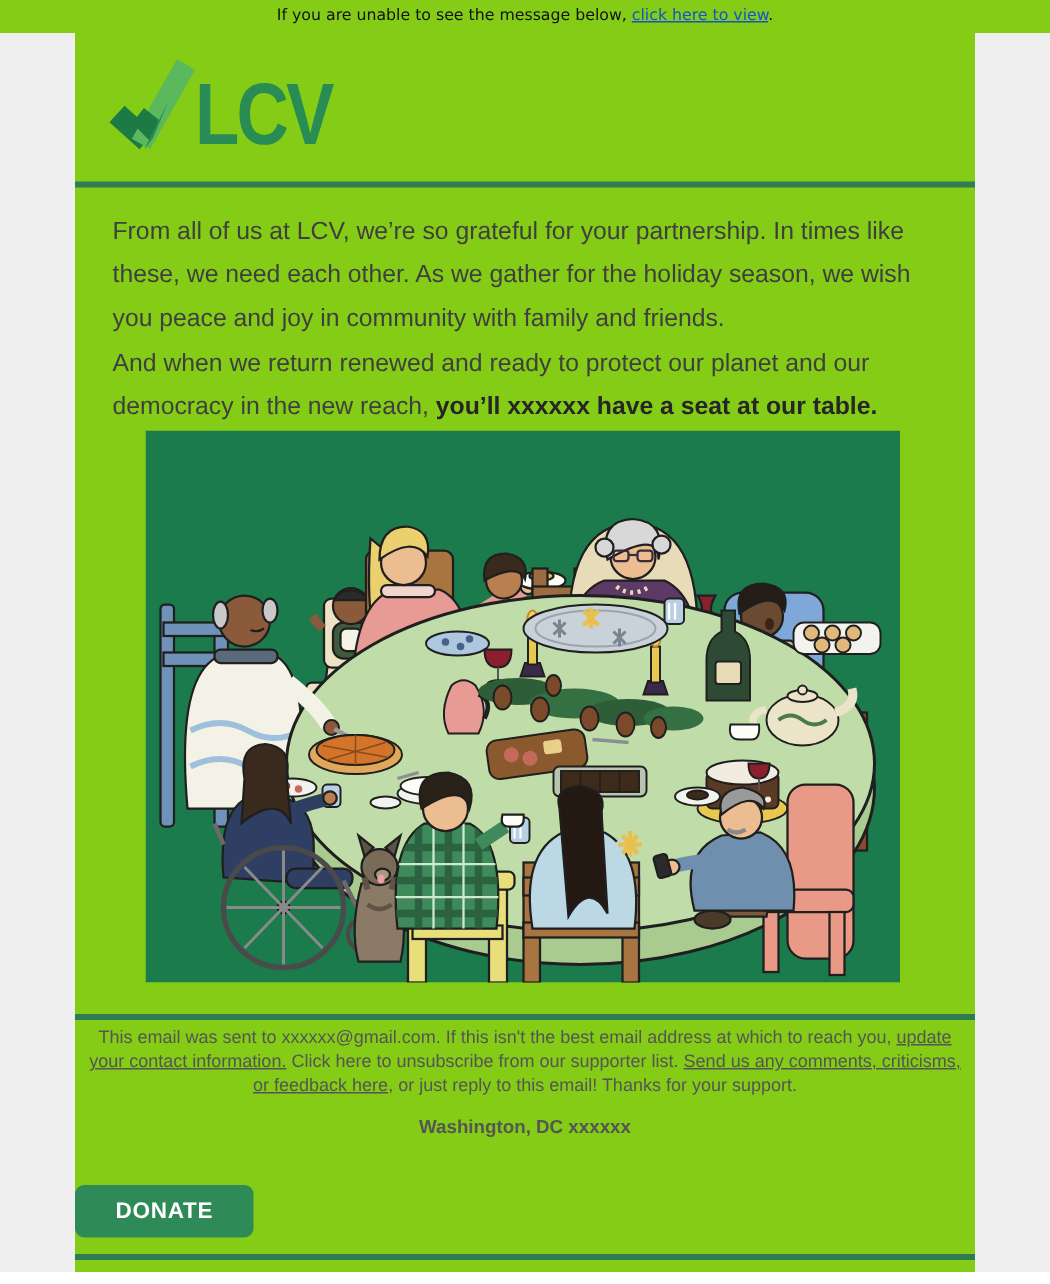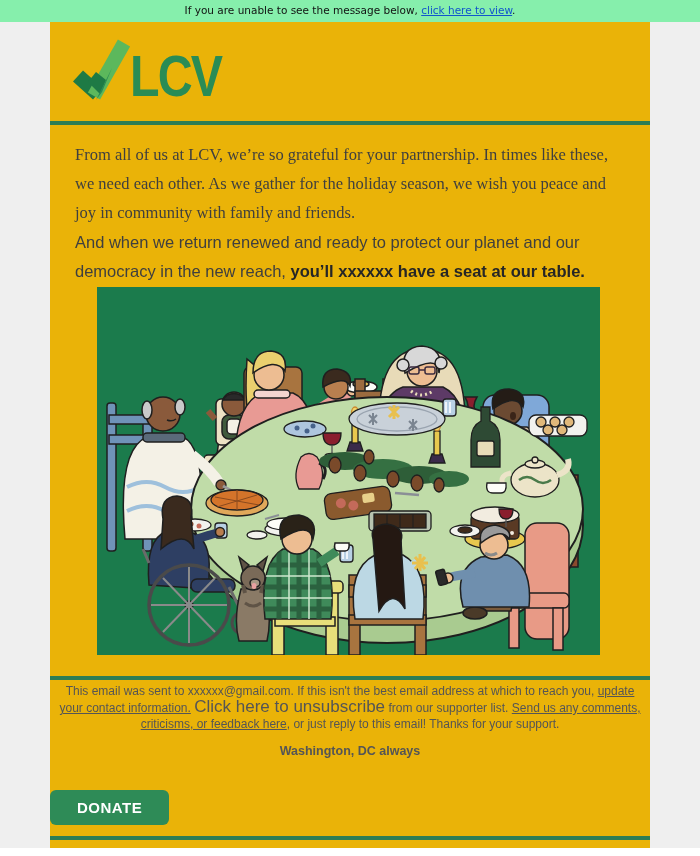--- a/index.html
+++ b/index.html
@@ -1,34 +1,34 @@
 <!DOCTYPE html>
 <html style="--brand-green: #2a8c55; --check-light: #5cb85c; --check-dark: #1e7a45; --divider-green: #2e7d54; --button-green: #2e8b57; --link-blue: #1155cc; --body-text: #3f3f3f; --footer-text: #555555; --page-gray: #efefef; --illustration-bg: #1b7b4c; --table-green: #c0dca8;"><head>
 <meta charset="utf-8">
 <style>
   html,body{margin:0;padding:0;background:#fff;}
   .page{position:relative;width:700px;height:856px;background:#ffffff;overflow:hidden;
         font-family:"Liberation Sans",sans-serif;}
   .gray-bg{position:absolute;left:0;top:22px;width:700px;height:826px;background:var(--page-gray,#efefef);}
-  .topbar{position:absolute;left:0;top:0;width:700px;height:22px;background:#86efac;z-index:3;
+  .topbar{position:absolute;left:0;top:0;width:700px;height:22px;background:#84cc16;z-index:3;
           font-family:"DejaVu Sans",sans-serif;font-size:10.5px;color:#111;text-align:center;line-height:20px;}
   .topbar a{color:var(--link-blue,#1155cc);text-decoration:underline;cursor:pointer;}
-  .email-body{position:absolute;left:50px;top:22px;width:600px;height:826px;background:#eab308;z-index:2;}
+  .email-body{position:absolute;left:50px;top:22px;width:600px;height:826px;background:#84cc16;z-index:2;}
   .logo-row{position:absolute;left:22px;top:16px;width:200px;height:70px;}
   .divider{position:absolute;left:0;width:600px;height:4px;background:var(--divider-green,#2e7d54);}
   .d1{top:99px;} .d2{top:654px;} .d3{top:814px;}
   .para{position:absolute;left:25px;width:552px;margin:0;font-size:16.5px;line-height:29px;
         color:var(--body-text,#3f3f3f);}
-  .p1{top:118px;font-family:Liberation Serif, serif;} .p2{top:206px;}
+  .p1{top:118px;} .p2{top:206px;}
   .para b{color:#262626;}
   .illustration{position:absolute;left:47px;top:265px;width:503px;height:368px;}
   .footer-text{position:absolute;left:5px;top:661px;width:590px;margin:0;text-align:center;
         font-size:12px;line-height:16px;color:var(--footer-text,#555);}
   .footer-text a{color:var(--footer-text,#555);text-decoration:underline;cursor:pointer;}
-  .unsub{font-size:17px;color:#6d6d6d;text-decoration:none !important;}
+  .unsub{font-size:12px;color:#6d6d6d;text-decoration:none !important;}
   .address{position:absolute;left:0;top:722px;width:600px;text-align:center;
         font-size:12.5px;line-height:15px;font-weight:bold;color:var(--footer-text,#555);}
   .donate-wrap{position:absolute;left:0;top:768px;width:672px;text-align:left;}
   .donate{display:inline-block;background:var(--button-green,#2e8b57);color:#fff;font-weight:bold;
         font-size:15px;letter-spacing:.5px;padding:9px 27px;border-radius:6px;text-decoration:none;cursor:pointer;}
   .logo-text{font-weight:bold;}
 </style>
 </head>
 <body>
 
@@ -361,21 +361,21 @@
           </g>
         </g>
       </svg>
     </div>
 
     <div class="divider d2"></div>
 
     <p class="footer-text"><span>This email was sent to xxxxxx@gmail.com. If this isn't the best email address at which to reach you, </span><a>update your contact information.</a><span> </span><a class="unsub">Click here to unsubscribe</a><span> from our supporter list. </span><a>Send us any comments, criticisms, or feedback here</a><span>, or just reply to this email! Thanks for your support.</span></p>
 
     <div class="address">
-      <div>Washington, DC always</div>
+      <div>Washington, DC xxxxxx</div>
     </div>
 
     <div class="donate-wrap">
       <a class="donate">DONATE</a>
     </div>
 
     <div class="divider d3"></div>
   </div>
 </div>
 

